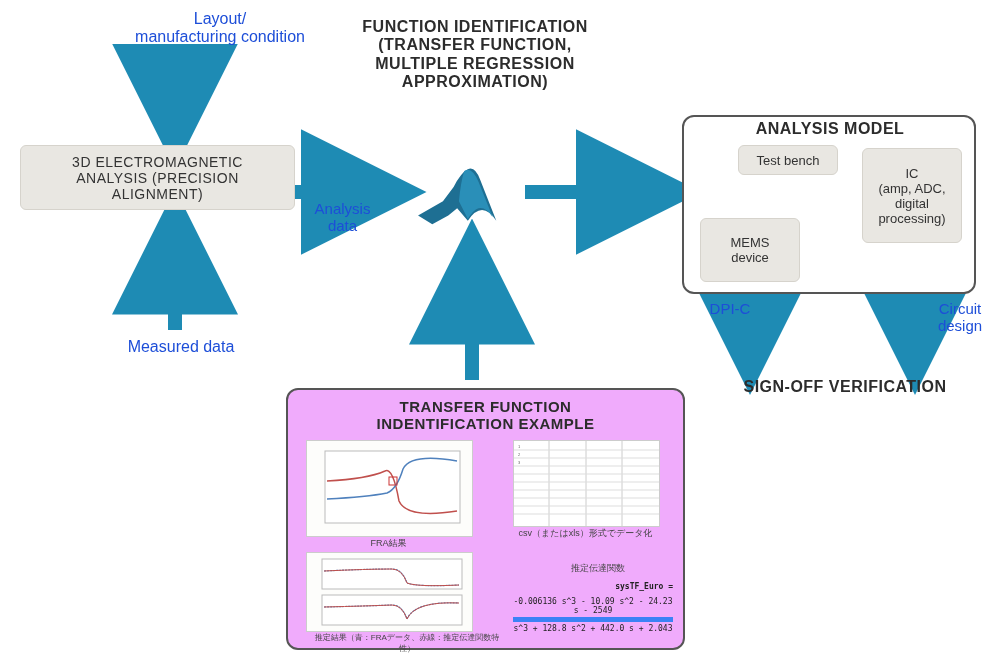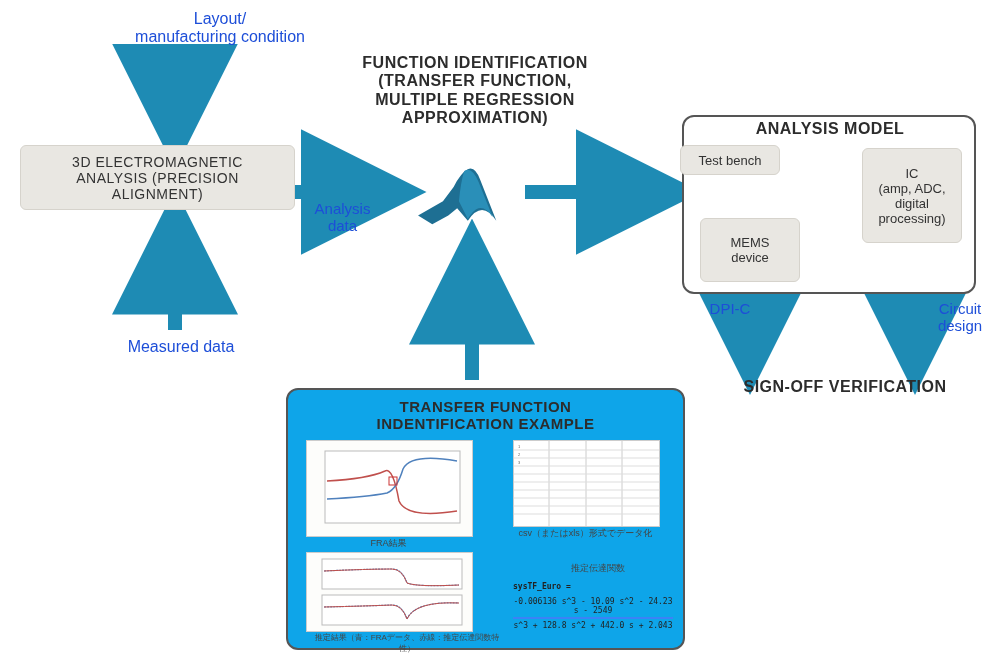--- a/index.html
+++ b/index.html
@@ -52,21 +52,21 @@
     border-radius: 12px;
     background: #fff;
   }
   .simulink-panel {
     left: 682px; top: 115px;
     width: 290px; height: 175px;
   }
   .example-panel {
     left: 286px; top: 388px;
     width: 395px; height: 258px;
-    background: #0ea5e9;
+    background: #f0abfc;
     text-decoration: underline;
   }
   .matlab-logo {
     position: absolute;
     left: 405px; top: 155px;
     width: 115px; height: 80px;
   }
   
   .mini {
     position: absolute;
@@ -117,30 +117,30 @@
   <polygon points="577,540 590,570 603,540 590,548" fill="#4a9bc7"></polygon>
 </svg>
 
 <div class="label" style="left:105px; top:10px; width:230px;">Layout/<br>manufacturing condition</div>
 <div class="label" style="left:116px; top:338px; width:130px;">Measured data</div>
 
 <div class="box" style="left:20px; top:145px; width:275px; height:65px; font-size:14px; letter-spacing:0.5px; font-weight:500;">3D ELECTROMAGNETIC<br>ANALYSIS (PRECISION ALIGNMENT)</div>
 
 <div class="label" style="left:300px; top:200px; width:85px; font-size:15px;">Analysis<br>data</div>
 
-<div class="label dark" style="left:330px; top:18px; width:290px; font-size:16px;margin-top:36px;">FUNCTION IDENTIFICATION<br>(TRANSFER FUNCTION,<br>MULTIPLE REGRESSION<br>APPROXIMATION)</div>
+<div class="label dark" style="left:330px; top:18px; width:290px; font-size:16px;">FUNCTION IDENTIFICATION<br>(TRANSFER FUNCTION,<br>MULTIPLE REGRESSION<br>APPROXIMATION)</div>
 
 <svg class="matlab-logo" viewBox="0 0 120 90">
   <path d="M10 68 L38 52 L50 36 Q58 20 66 16 Q74 12 80 28 L98 74 Q90 62 82 62 Q74 62 66 74 L54 60 L44 68 L26 78 Z" fill="#1e6f93"></path>
   <path d="M62 18 Q70 12 78 30 L94 70 Q86 58 78 60 Q72 62 66 72 L56 52 Q58 30 62 18 Z" fill="#2a8fb8"></path>
 </svg>
 
 <div class="panel simulink-panel"></div>
 <div class="label dark" style="left:740px; top:120px; width:180px; font-size:16px;">ANALYSIS MODEL</div>
-<div class="box" style="left:680px; top:145px; width:100px; height:30px; font-size:13px;">Test bench</div>
+<div class="box" style="left:738px; top:145px; width:100px; height:30px; font-size:13px;">Test bench</div>
 <div class="box" style="left:700px; top:218px; width:100px; height:64px; font-size:13px;">MEMS<br>device</div>
 <div class="box" style="left:862px; top:148px; width:100px; height:95px; font-size:13px;">IC<br>(amp, ADC,<br>digital<br>processing)</div>
 
 <div class="label" style="left:700px; top:300px; width:60px; font-size:15px;">DPI-C</div>
 <div class="label" style="left:925px; top:300px; width:70px; font-size:15px;">Circuit<br>design</div>
 <div class="label dark" style="left:730px; top:378px; width:230px; font-size:16px;">SIGN-OFF VERIFICATION</div>
 
 <div class="panel example-panel">
   <div class="label dark" style="left:0; right:0; top:8px; font-size:15px;">TRANSFER FUNCTION<br>INDENTIFICATION EXAMPLE</div>
 
@@ -191,17 +191,17 @@
       <path d="M17 18 Q60 16 85 16 Q95 16 100 30 Q110 34 152 32" stroke="#4f81bd" stroke-width="1.2" fill="none" stroke-dasharray="2 1"></path>
       <path d="M17 18 Q60 16 85 16 Q95 16 100 30 Q110 34 152 32" stroke="#c0504d" stroke-width="1" fill="none"></path>
       <path d="M17 54 Q60 53 85 52 Q95 52 100 66 Q108 48 152 50" stroke="#4f81bd" stroke-width="1.2" fill="none" stroke-dasharray="2 1"></path>
       <path d="M17 54 Q60 53 85 52 Q95 52 100 66 Q108 48 152 50" stroke="#c0504d" stroke-width="1" fill="none"></path>
     </svg>
   </div>
   <div class="mini-caption" style="left:10px; top:242px; width:200px; font-size:8px;margin-left:9px;">推定結果（青：FRAデータ、赤線：推定伝達関数特性）</div>
 
   <div class="mini-caption" style="left:250px; top:172px; width:120px;">推定伝達関数</div>
   <div style="position:absolute; left:225px; top:192px; width:160px; font-size:8px; color:#222; font-family:monospace;">
-    <div style="font-weight:bold;">sysTF_Euro =</div>
-    <div style="text-align:center; margin-top:6px; border-bottom:2px solid #3b82f6; padding-bottom:2px;">-0.006136 s^3 - 10.09 s^2 - 24.23 s - 2549</div>
+    <div style="font-weight:bold;text-align:right;">sysTF_Euro =</div>
+    <div style="text-align:center; margin-top:6px; border-bottom:5px solid #3b82f6; padding-bottom:2px;">-0.006136 s^3 - 10.09 s^2 - 24.23 s - 2549</div>
     <div style="text-align:center; padding-top:2px;">s^3 + 128.8 s^2 + 442.0 s + 2.043</div>
   </div>
 </div>
 
 </body></html>

